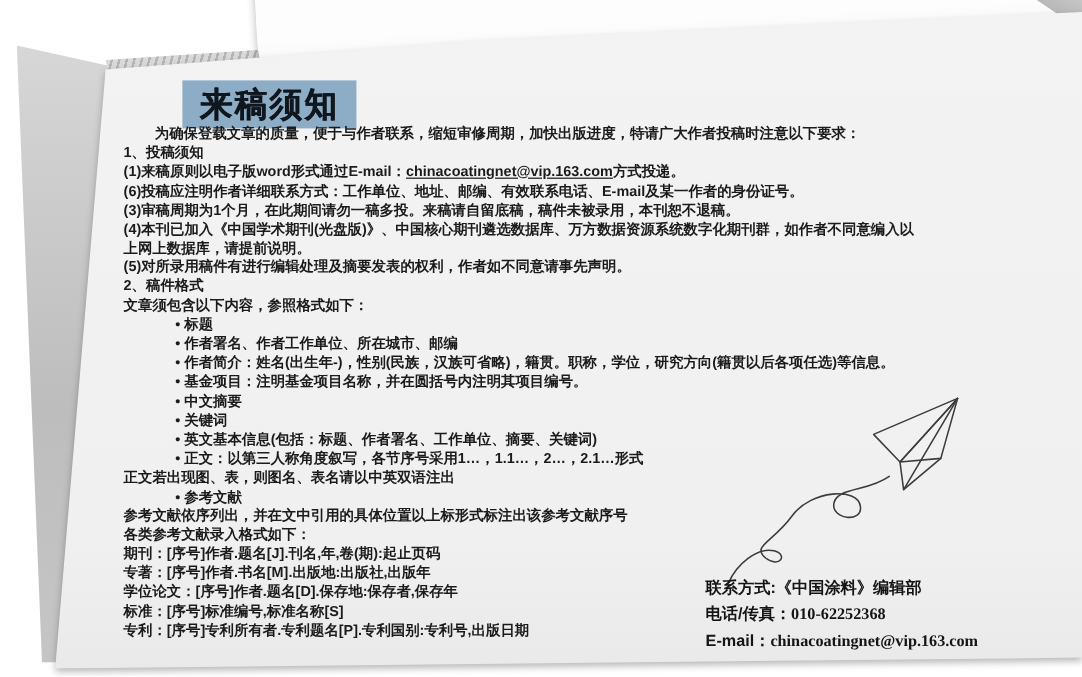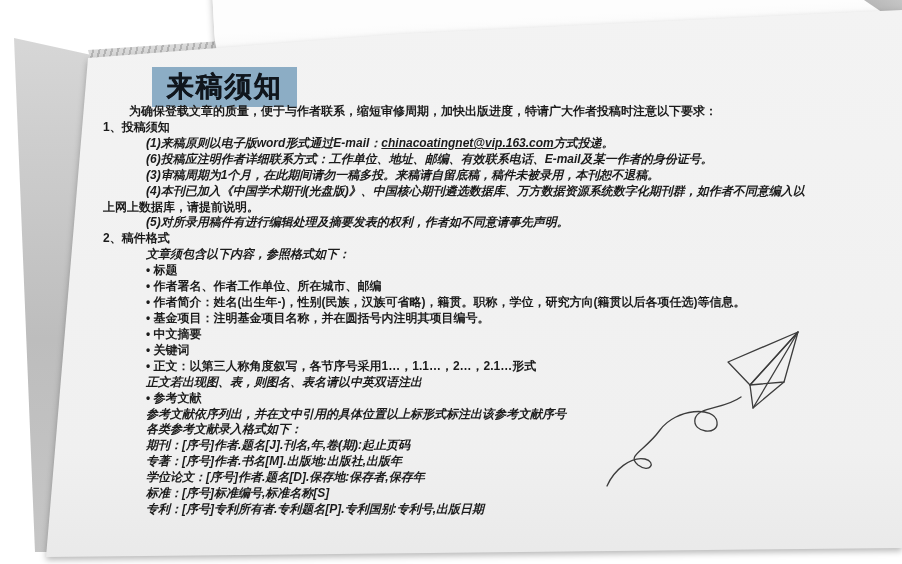--- a/index.html
+++ b/index.html
@@ -32,21 +32,21 @@
   .title-box{position:absolute;left:152px;top:67px;width:145px;height:40px;
     background:var(--title-bg,#8cadc5);display:flex;align-items:center;justify-content:center;}
   .title-text{font-size:27px;font-weight:bold;color:#10161d;letter-spacing:2px;
     transform:scaleY(1.05);text-shadow:0.6px 0 #10161d;}
 
   
   .doc{position:absolute;left:103px;top:104px;width:780px;color:#1b1b1b;
     font-size:12px;line-height:15.92px;font-weight:600;}
   .line{white-space:nowrap;}
   .line.intro{text-indent:26px;}
-  .line.item{margin-left:43px;font-style:italic;}
+  .line.item{}
   .line.bullet{margin-left:43px;}
   .line.heading{margin-left:0;}
   .line.flush{margin-left:0;}
   .email-link{text-decoration:underline;cursor:pointer;}
 
   
   .contact{position:absolute;left:588px;top:479px;color:#151515;font-weight:bold;
     font-size:13.5px;line-height:22px;}
   .contact-value{font-family:"Liberation Serif","DejaVu Serif",serif;}
 
@@ -83,20 +83,21 @@
       <div class="line flush">上网上数据库，请提前说明。</div>
       <div class="line item">(5)对所录用稿件有进行编辑处理及摘要发表的权利，作者如不同意请事先声明。</div>
       <div class="line heading">2、稿件格式</div>
       <div class="line item">文章须包含以下内容，参照格式如下：</div>
       <div class="line bullet">• 标题</div>
       <div class="line bullet">• 作者署名、作者工作单位、所在城市、邮编</div>
       <div class="line bullet">• 作者简介：姓名(出生年-)，性别(民族，汉族可省略)，籍贯。职称，学位，研究方向(籍贯以后各项任选)等信息。</div>
       <div class="line bullet">• 基金项目：注明基金项目名称，并在圆括号内注明其项目编号。</div>
       <div class="line bullet">• 中文摘要</div>
       <div class="line bullet">• 关键词</div>
+      <div class="line bullet">• 英文基本信息(包括：标题、作者署名、工作单位、摘要、关键词)</div>
       <div class="line bullet">• 正文：以第三人称角度叙写，各节序号采用1…，1.1…，2…，2.1…形式</div>
       <div class="line item">正文若出现图、表，则图名、表名请以中英双语注出</div>
       <div class="line bullet">• 参考文献</div>
       <div class="line item">参考文献依序列出，并在文中引用的具体位置以上标形式标注出该参考文献序号</div>
       <div class="line item">各类参考文献录入格式如下：</div>
       <div class="line item">期刊：[序号]作者.题名[J].刊名,年,卷(期):起止页码</div>
       <div class="line item">专著：[序号]作者.书名[M].出版地:出版社,出版年</div>
       <div class="line item">学位论文：[序号]作者.题名[D].保存地:保存者,保存年</div>
       <div class="line item">标准：[序号]标准编号,标准名称[S]</div>
       <div class="line item">专利：[序号]专利所有者.专利题名[P].专利国别:专利号,出版日期</div>
@@ -107,14 +108,19 @@
 
       <path d="M198,36 L128,66 L150,89 Z"></path>
       <path d="M198,36 L150,89 L184,86 Z"></path>
       <path d="M150,89 L153,112 L184,86"></path>
       <path d="M198,36 L153,112"></path>
 
       <path d="M141,101 C123,114 98,110 95,123 C92,137 119,140 117,126 C115,110 76,112 60,134 C44,156 26,159 38,169 C50,178 57,166 45,163 C31,160 14,174 7,190"></path>
     </svg>
   </div>
 
+  <div class="contact">
+    <div class="line">联系方式:《中国涂料》编辑部</div>
+    <div class="line"><span>电话/传真：</span><span class="contact-value">010-62252368</span></div>
+    <div class="line"><span>E-mail：</span><span class="contact-value">chinacoatingnet@vip.163.com</span></div>
+  </div>
 
 </div>
 
 </body></html>

